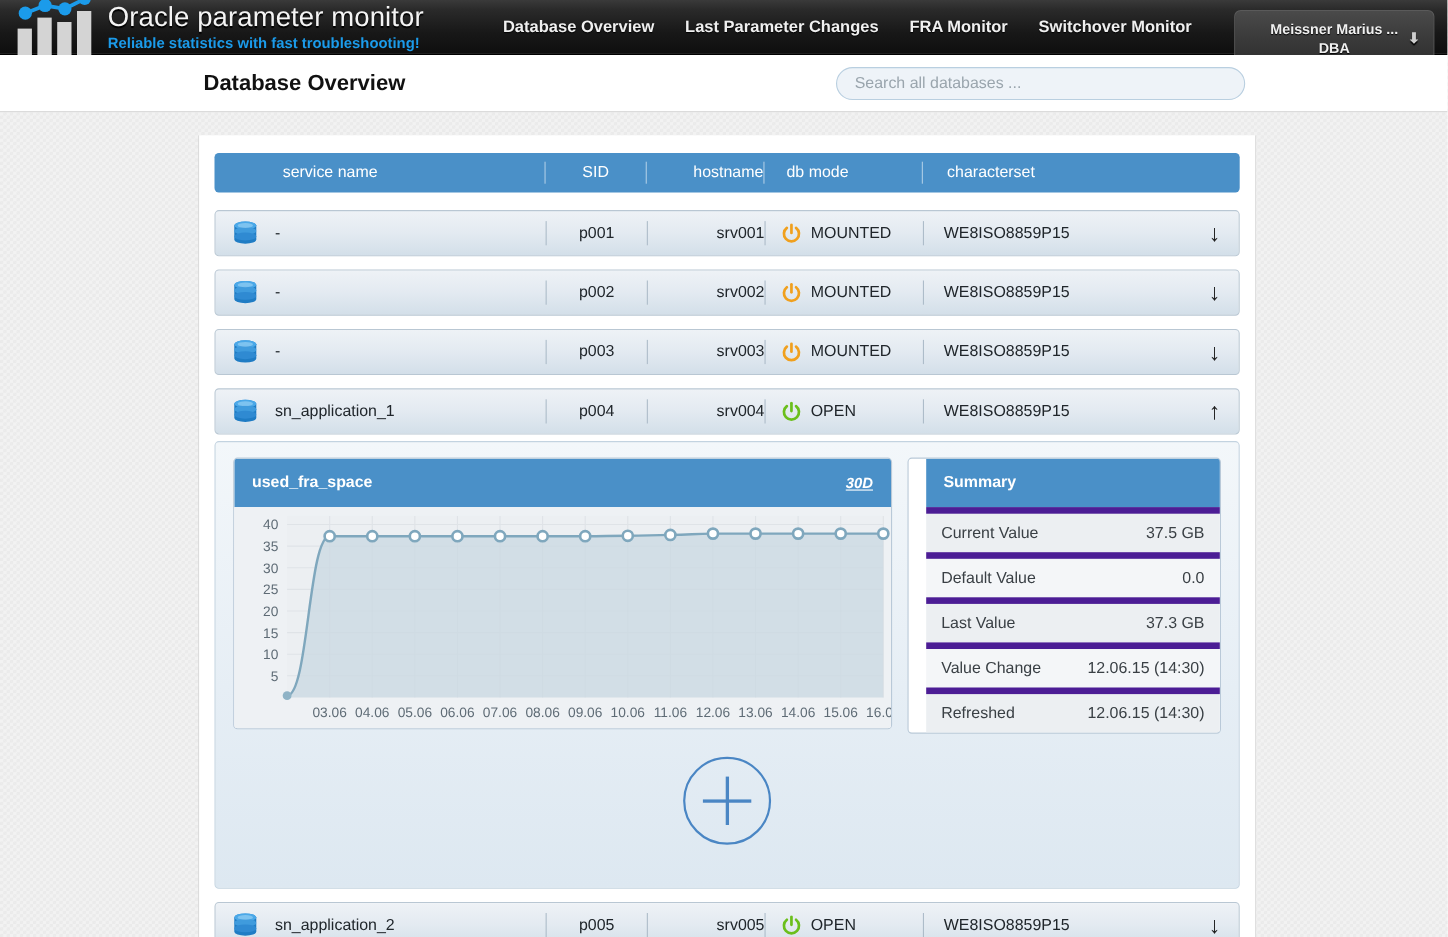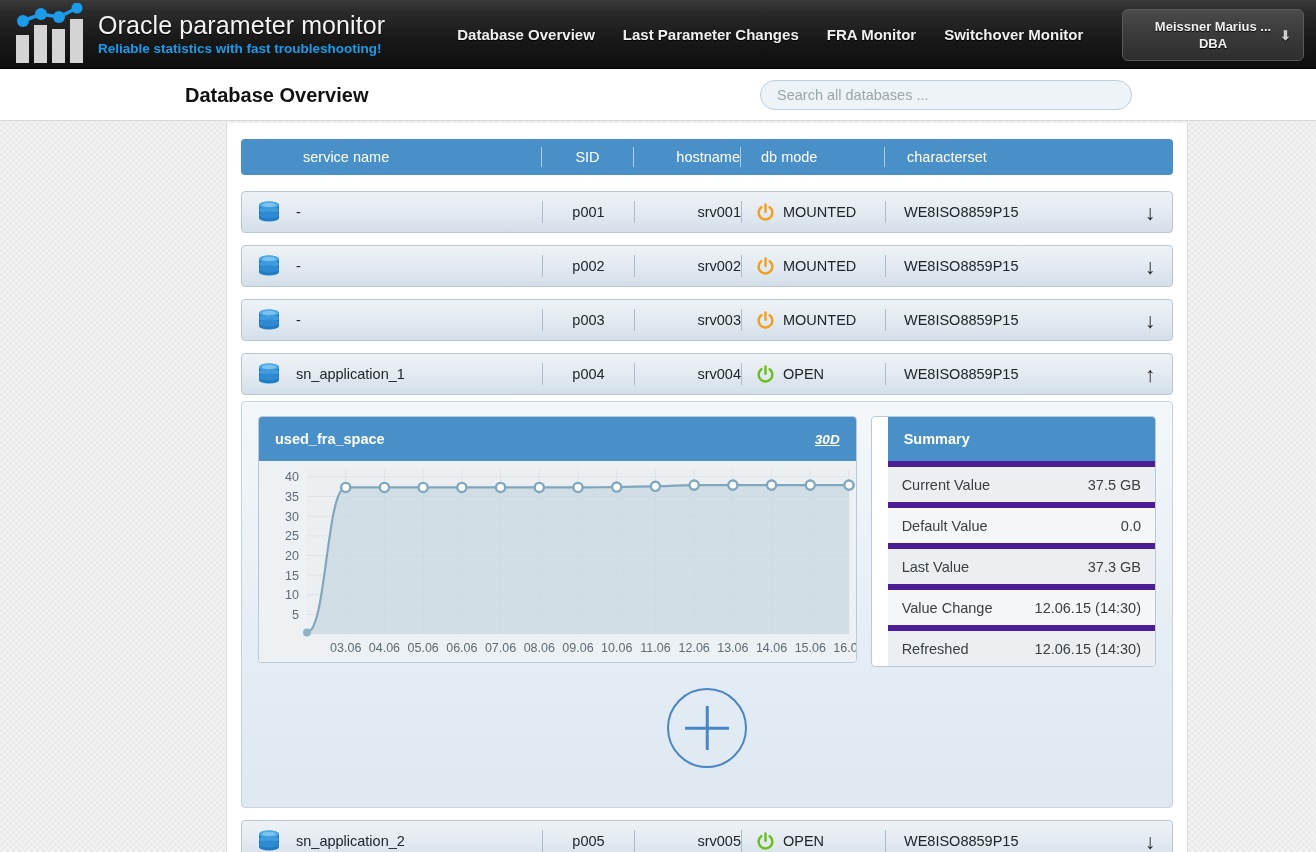--- a/index.html
+++ b/index.html
@@ -10,21 +10,21 @@
     background-image:
       linear-gradient(45deg, #eaeaea 25%, transparent 25%, transparent 75%, #eaeaea 75%),
       linear-gradient(45deg, #eaeaea 25%, transparent 25%, transparent 75%, #eaeaea 75%);
     background-size: 6px 6px;
     background-position: 0 0, 3px 3px;
     overflow:hidden;
   }
 
   
   .topbar{
-    position:relative; height:69px; width:1316px;
+    position:relative; height:50px; width:1316px;
     background:#1c1c1c;
     background:linear-gradient(to bottom,#3a3a3a 0%,#2a2a2a 18%,#181818 60%,#0e0e0e 100%);
     border-bottom:1px solid #000;
     display:flex; align-items:center;
   }
   .logo-wrap{ display:flex; align-items:center; padding-left:10px; }
   .logo-mark{ width:76px; height:62px; position:relative; margin-right:12px; }
   .brand-title{
     color:#f4f4f4; font-size:25px; font-weight:400; letter-spacing:.1px;
     line-height:28px; text-shadow:0 1px 1px #000;
@@ -67,21 +67,20 @@
     background:#eef3f8; padding:0 16px; font-size:14.5px; color:#6f7a83;
     font-family:"Liberation Sans", sans-serif; outline:none;
   }
   .search::placeholder{ color:#9aa5ad; }
 
   
   .content{
     position:absolute; left:180px; top:123px; width:962px; height:729px;
     background:#fff; border-left:1px solid #dcdcdc; border-right:1px solid #dcdcdc;
     overflow:hidden;
-    margin-left:46px;
   }
   .inner{ padding:16px 14px 0 14px; }
 
   .thead{
     height:36px; background:#4a90c8; border-radius:4px;
     display:flex; align-items:center; color:#fff; font-size:14.5px;
     margin-bottom:16px;
   }
   .row{
     height:42px; border-radius:4px; margin-bottom:12px;

